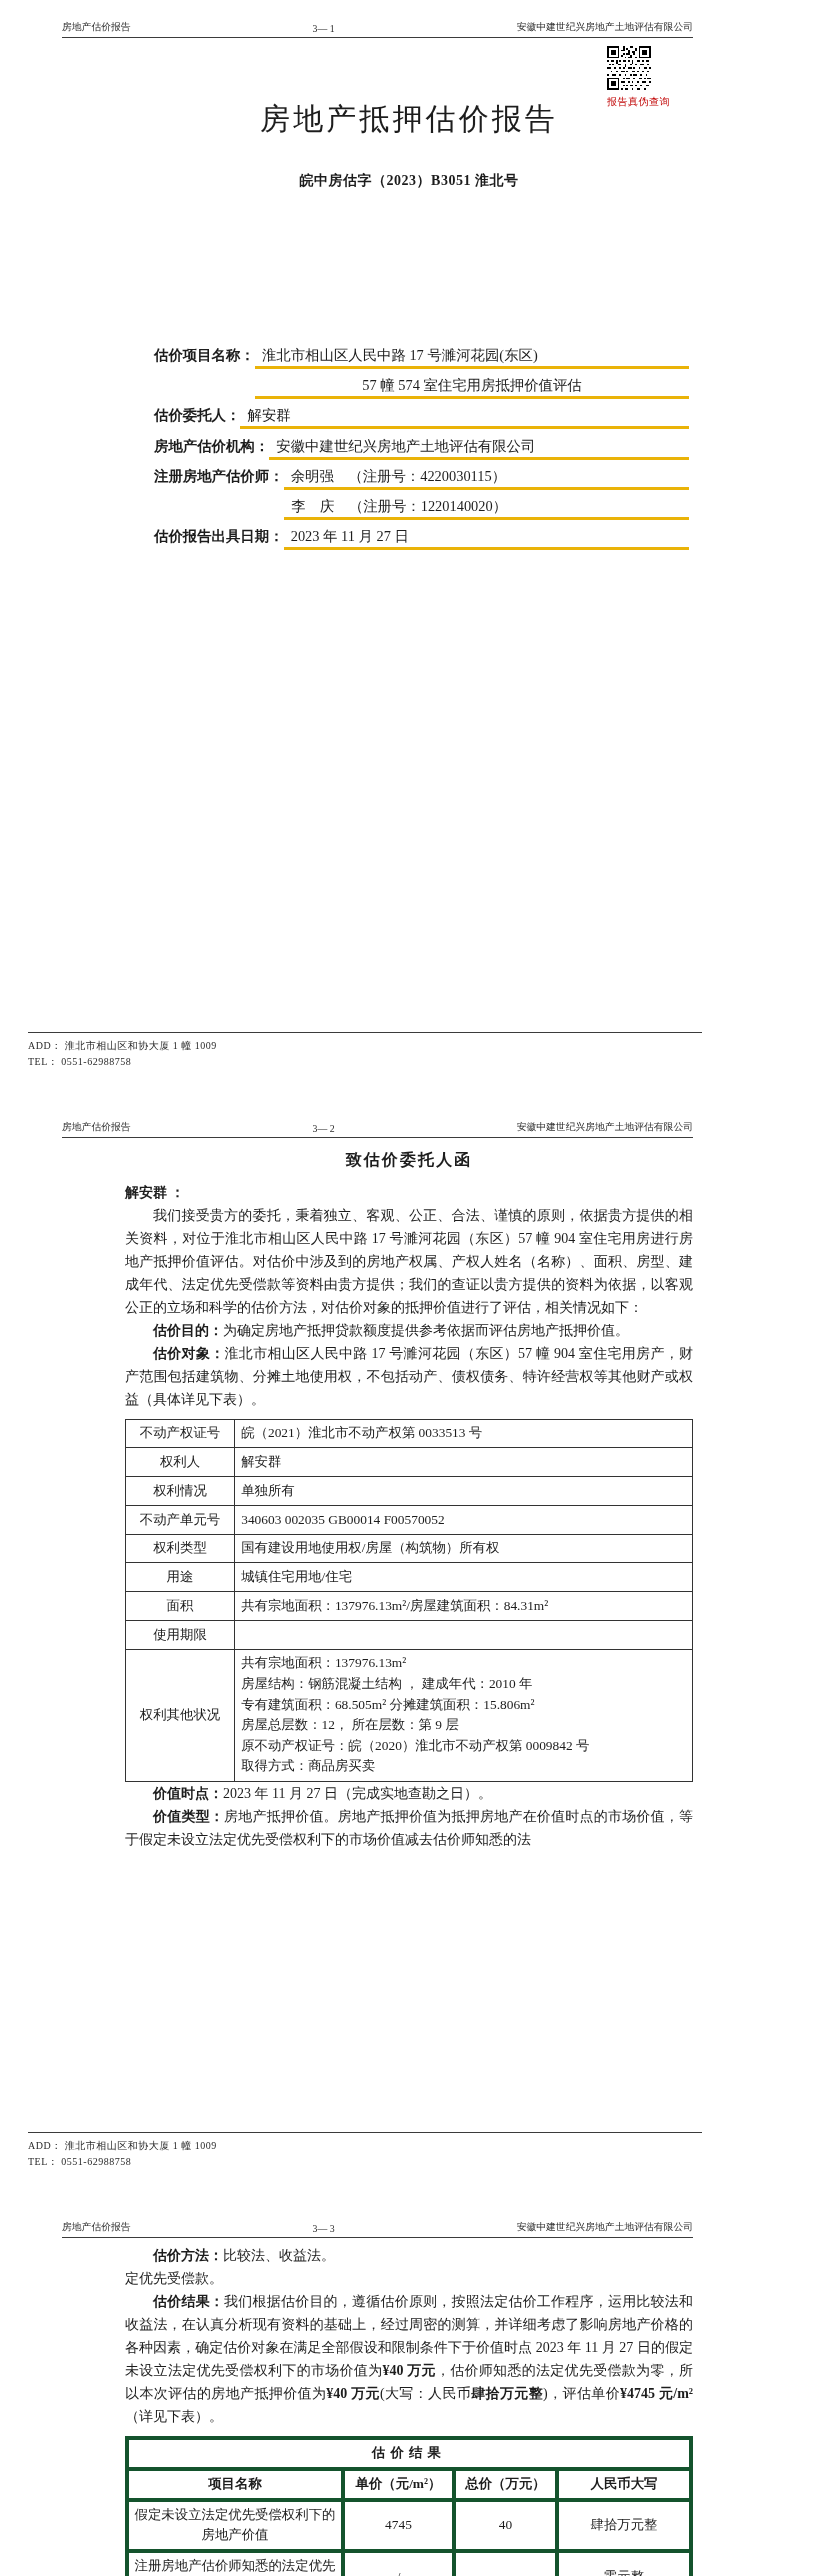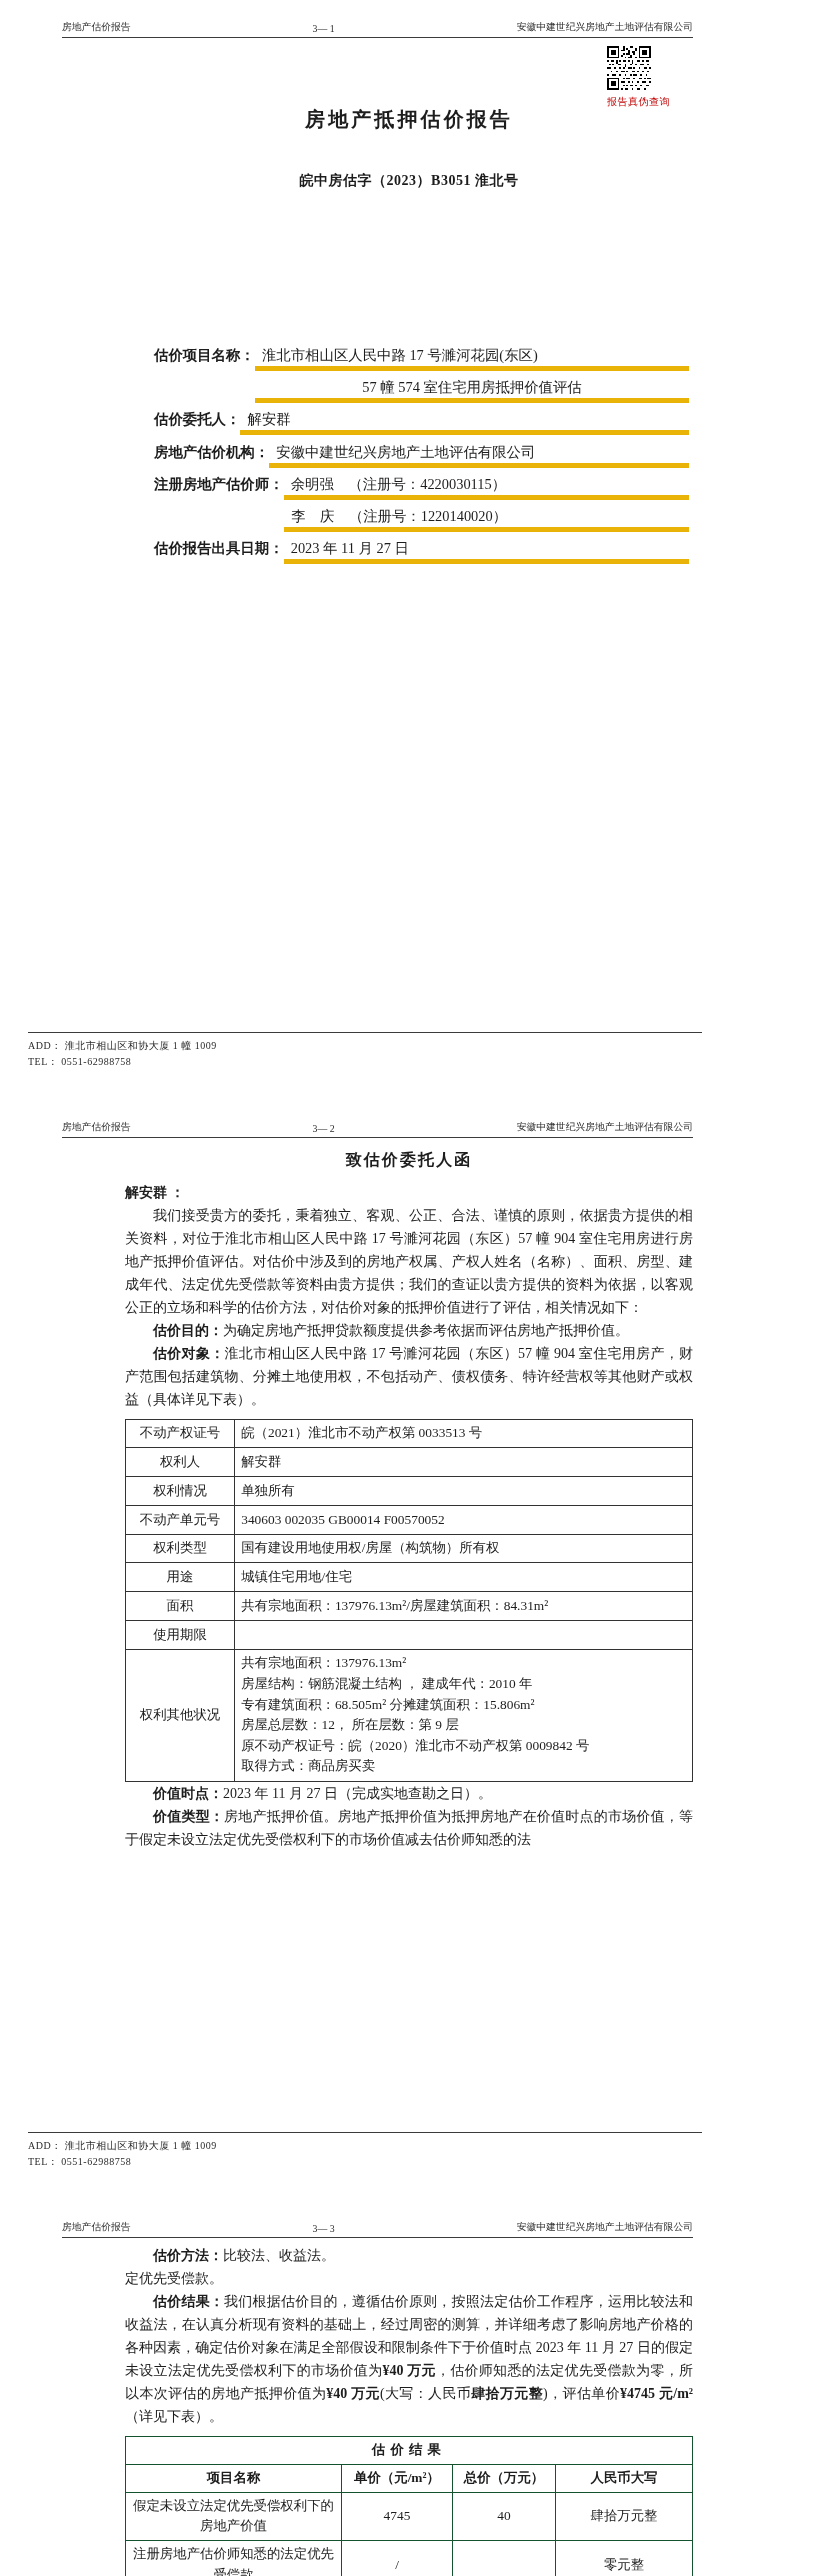--- a/index.html
+++ b/index.html
@@ -28,33 +28,33 @@
 
   
   .qr-wrap { position: absolute; top: 46px; left: 607px; width: 44px; text-align: center; }
   .qr-caption {
     margin-top: 2.6px; font-size: 10px; color: #c00000;
     font-family: Liberation Sans, sans-serif; white-space: nowrap; letter-spacing: 0.5px;
   }
 
   
   .cover-title {
-    position: absolute; top: 106px; left: 0; width: 100%;
-    text-align: center; font-size: 20px; font-weight: bold; letter-spacing: 3.1px;
+    position: absolute; top: 99px; left: 0; width: 100%;
+    text-align: center; font-size: 30px; font-weight: normal; letter-spacing: 3.1px;
   }
   .cover-sub {
     position: absolute; top: 172px; left: 0; width: 100%;
     text-align: center; font-size: 14px; font-weight: bold; letter-spacing: 0.5px;
   }
   .fields { position: absolute; top: 346px; left: 154px; right: 129px; font-size: 14.4px; }
   .frow { display: flex; align-items: baseline; margin-bottom: 7.2px; line-height: 19px; }
   .flabel { font-weight: bold; white-space: nowrap; }
   .fspacer7 { width: 101px; flex: none; }
   .fspacer9 { width: 130px; flex: none; }
-  .fval { flex: 1; border-bottom: 5px solid #eab308; padding: 0 3.1px 1px 7.2px; white-space: nowrap; }
+  .fval { flex: 1; border-bottom: 3px solid #eab308; padding: 0 3.1px 1px 7.2px; white-space: nowrap; }
   .fval.center { text-align: center; padding-left: 3.1px; }
 
   
   .content {
     position: absolute; left: 125px; right: 125px; top: 44px;
     font-size: 14px; line-height: 23px; text-align: justify;
   }
   .sec-title { text-align: center; font-size: 16px; font-weight: bold; letter-spacing: 2.1px; margin: 4.1px 0 10.3px 0; }
   .salutation { font-weight: bold; margin: 0; }
   p.body { margin: 0; text-indent: 2em; }
@@ -63,21 +63,21 @@
   .money { font-weight: bold; }
 
   table.ptable { width: 100%; border-collapse: collapse; margin-top: 7.2px; font-size: 13.4px; line-height: 20.6px; }
   .ptable td { border: 1px solid #333; padding: 3.6px 6.2px; vertical-align: middle; text-align: left; }
   .ptable td.lab { width: 109px; text-align: center; padding: 3.6px 3.1px; }
   .pre { white-space: pre-line; }
 
   .mt18 { margin-top: 9.3px; }
 
   table.rtable { width: 100%; border-collapse: collapse; margin: 8.2px 0 5.2px 0; font-size: 13.4px; line-height: 20.6px; text-align: center; }
-  .rtable th, .rtable td { border: 1px solid #14532d; padding: 3.1px 5.2px; }
+  .rtable th, .rtable td { border: 4px solid #14532d; padding: 3.1px 5.2px; }
   .rtable th { font-weight: bold; }
   .rtable .group { letter-spacing: 5.2px; }
   .rtable col.c1 { width: 216px; }
   .rtable col.c2 { width: 111px; }
   .rtable col.c3 { width: 103px; }
 </style>
 </head>
 <body>
 
 <div class="doc">

